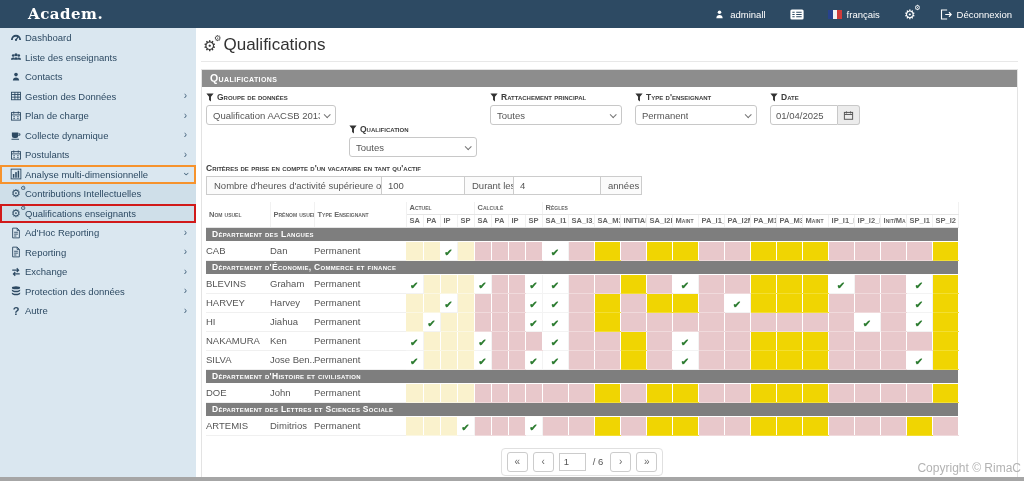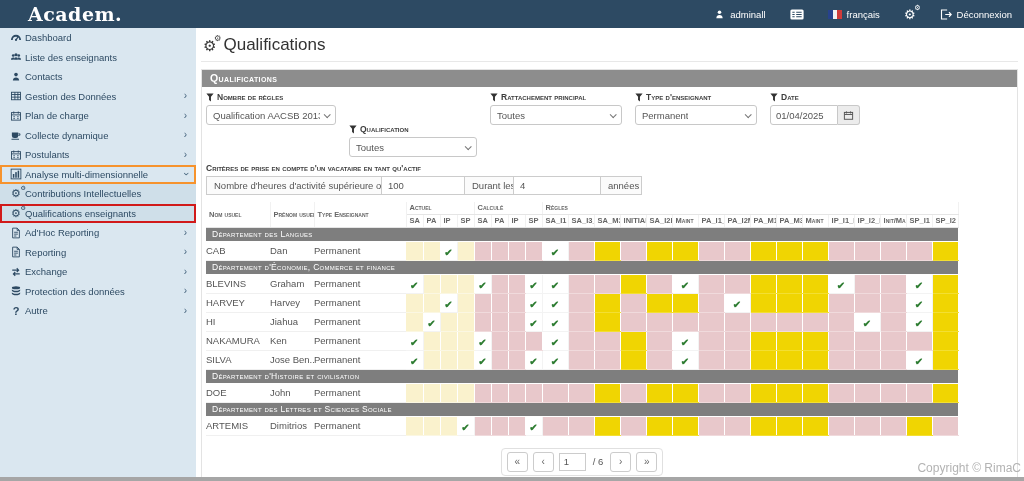--- a/index.html
+++ b/index.html
@@ -3,21 +3,21 @@
 <meta charset="utf-8">
 <style>
   *{box-sizing:border-box}
   html,body{margin:0;padding:0}
   body{width:1024px;height:481px;overflow:hidden;position:relative;background:#fff;
        font-family:"Liberation Sans",sans-serif;color:#444}
 
   
   .topbar{position:absolute;top:0;left:0;right:0;height:28px;background:#2d4a63;
           display:flex;align-items:center;justify-content:space-between;padding:0 12px;z-index:5}
-  .logo{font-family:"DejaVu Serif",serif;font-weight:bold;color:#fff;font-size:19px;
+  .logo{font-family:"DejaVu Serif",serif;font-weight:bold;color:#fff;font-size:15px;
         margin-left:16px;letter-spacing:.5px}
   .top-right{display:flex;align-items:center;gap:24px;color:#fff;font-size:9.5px}
   .top-item{display:flex;align-items:center;gap:5px;cursor:pointer;white-space:nowrap}
   .ticon{display:flex;align-items:center}
   .flag{width:14px;height:9px;display:inline-block;
         background:linear-gradient(90deg,#27428c 0 33%,#f2f2f2 33% 66%,#cf3b3b 66% 100%)}
   .dbl{position:relative;display:inline-block;line-height:1;font-style:normal}
   .dbl i{position:absolute;top:-3px;right:-5px;font-size:.55em;font-style:normal}
   .topgear{font-size:13px;color:#fff}
 
@@ -73,21 +73,21 @@
 
   
   table.qual{border-collapse:collapse;table-layout:fixed;width:752px;margin-top:7px}
   table.qual th{font-weight:700;color:#666;text-align:left;padding:1px 2px 1px 3px;font-size:7.5px;
       font-variant:small-caps;overflow:hidden;white-space:nowrap;border-bottom:1px solid #e5e5e5;
       border-right:1px solid #f1f1f1}
   th.fixh{font-size:8.5px;color:#555;vertical-align:middle;border-bottom:1px solid #ddd}
   th.grp{font-size:8.5px;color:#555;border-bottom:none;height:12px}
   tr.colrow th{height:13px}
   table.qual td{padding:0;height:19px;overflow:hidden}
-  tr.dept td{background:#7e7e7e;color:#fff;font-variant:small-caps;font-weight:400;font-size:8.5px;
+  tr.dept td{background:#7e7e7e;color:#fff;font-variant:small-caps;font-weight:700;font-size:8.5px;
       padding:0 0 0 6px;height:14px;letter-spacing:.3px;border-top:1px solid #fff;border-bottom:1px solid #fff}
   td.txt{font-size:9.5px;color:#555;padding-left:4px;border-bottom:1px solid #f0f0f0;white-space:nowrap}
   td.c-py{background:#faf2cd;border-right:1px solid #fff;border-bottom:1px solid #fbf7e2}
   td.c-pk{background:#e8c8cb;border-right:1px solid #fff;border-bottom:1px solid #f0dadc}
   td.c-gd{background:#f0d502;border-right:1px solid #fff;border-bottom:1px solid #f3df33}
   td.c-ck{background:#fff;text-align:center;border-right:1px solid #f3f3f3;border-bottom:1px solid #f3f3f3}
   .ckmark{color:#2e7d32;font-size:10px;font-weight:700}
 
   
   .pagwrap{width:752px;text-align:center;margin-top:12px}
@@ -301,21 +301,21 @@
   <div class="panel">
     <div class="panel-head">Qualifications</div>
     <div class="panel-body">
 
       <div class="filters-row">
           <div class="filter" style="width: 130px;">
             <div class="flabel">
               <svg width="8" height="9" viewBox="0 0 10 11" fill="#333">
                 <path d="M0.5 0.5h9L6.2 4.6v5.9L3.8 8.6V4.6z"></path>
               </svg>
-              <span>Nombre de règles</span>
+              <span>Groupe de données</span>
             </div>
             <div class="sel">
               <span class="selval">Qualification AACSB 2013</span>
               <span class="chevd"></span>
             </div>
           </div>
           <div class="filter" style="width: 128px; margin-top: 32px;">
             <div class="flabel">
               <svg width="8" height="9" viewBox="0 0 10 11" fill="#333">
                 <path d="M0.5 0.5h9L6.2 4.6v5.9L3.8 8.6V4.6z"></path>

